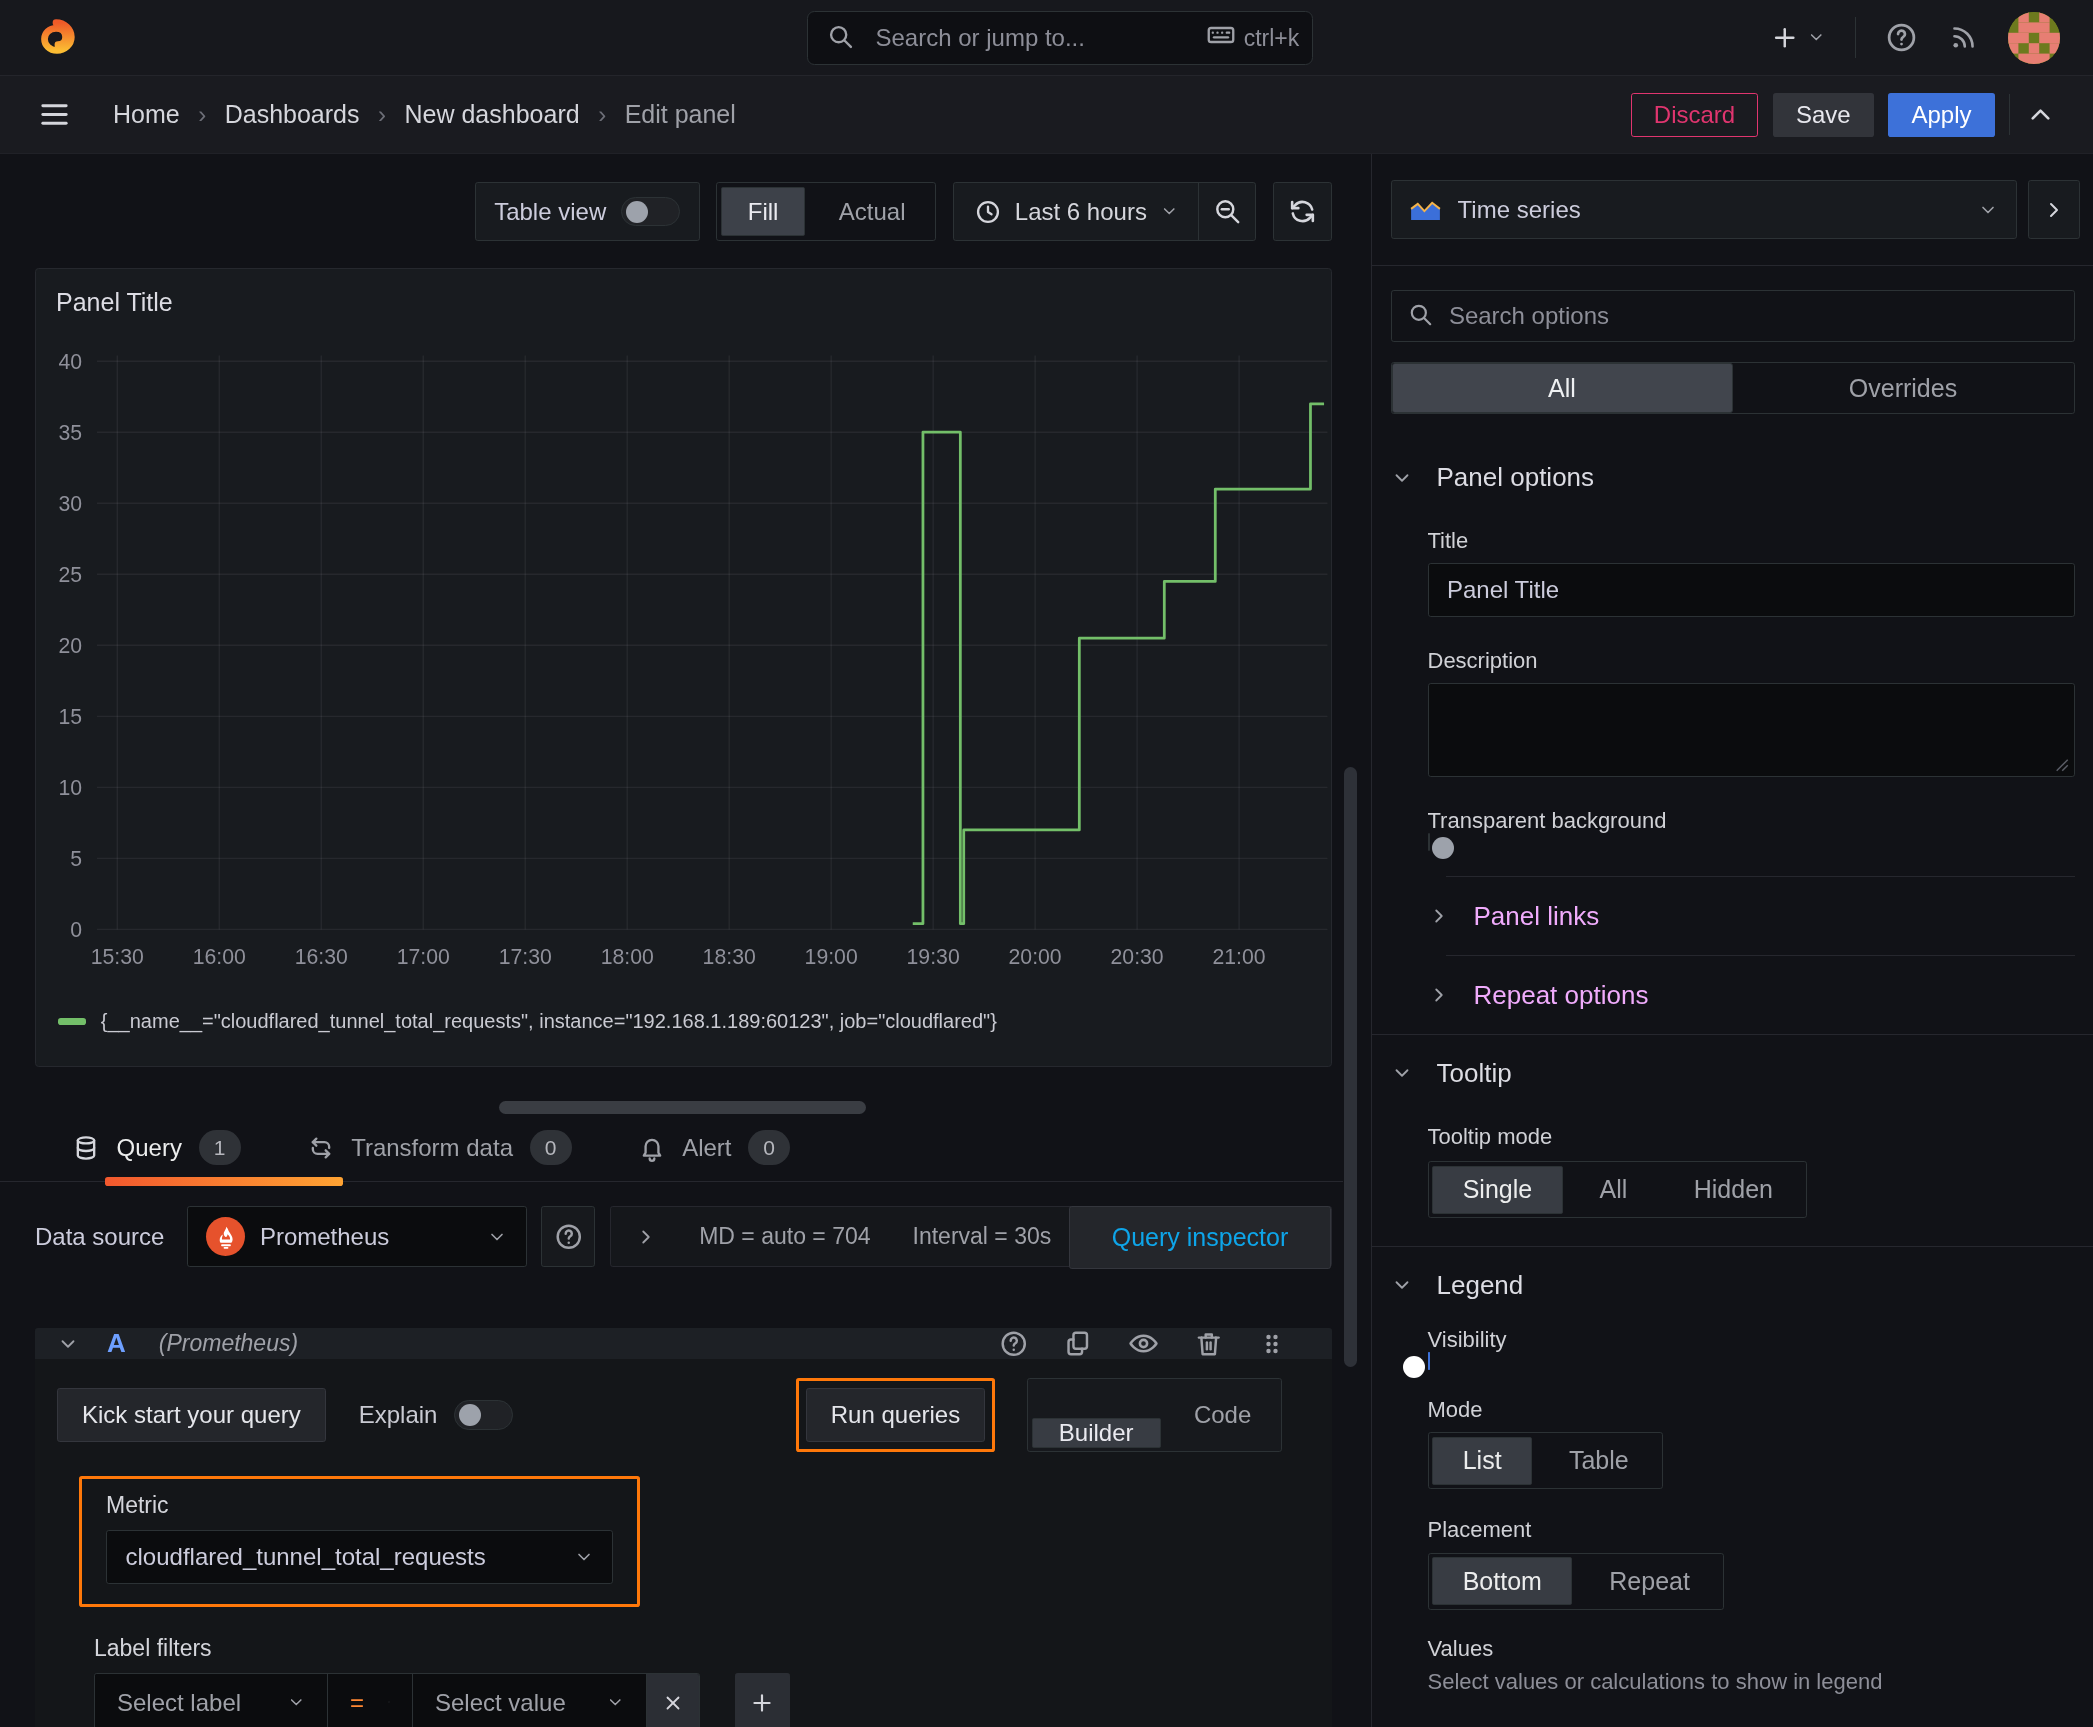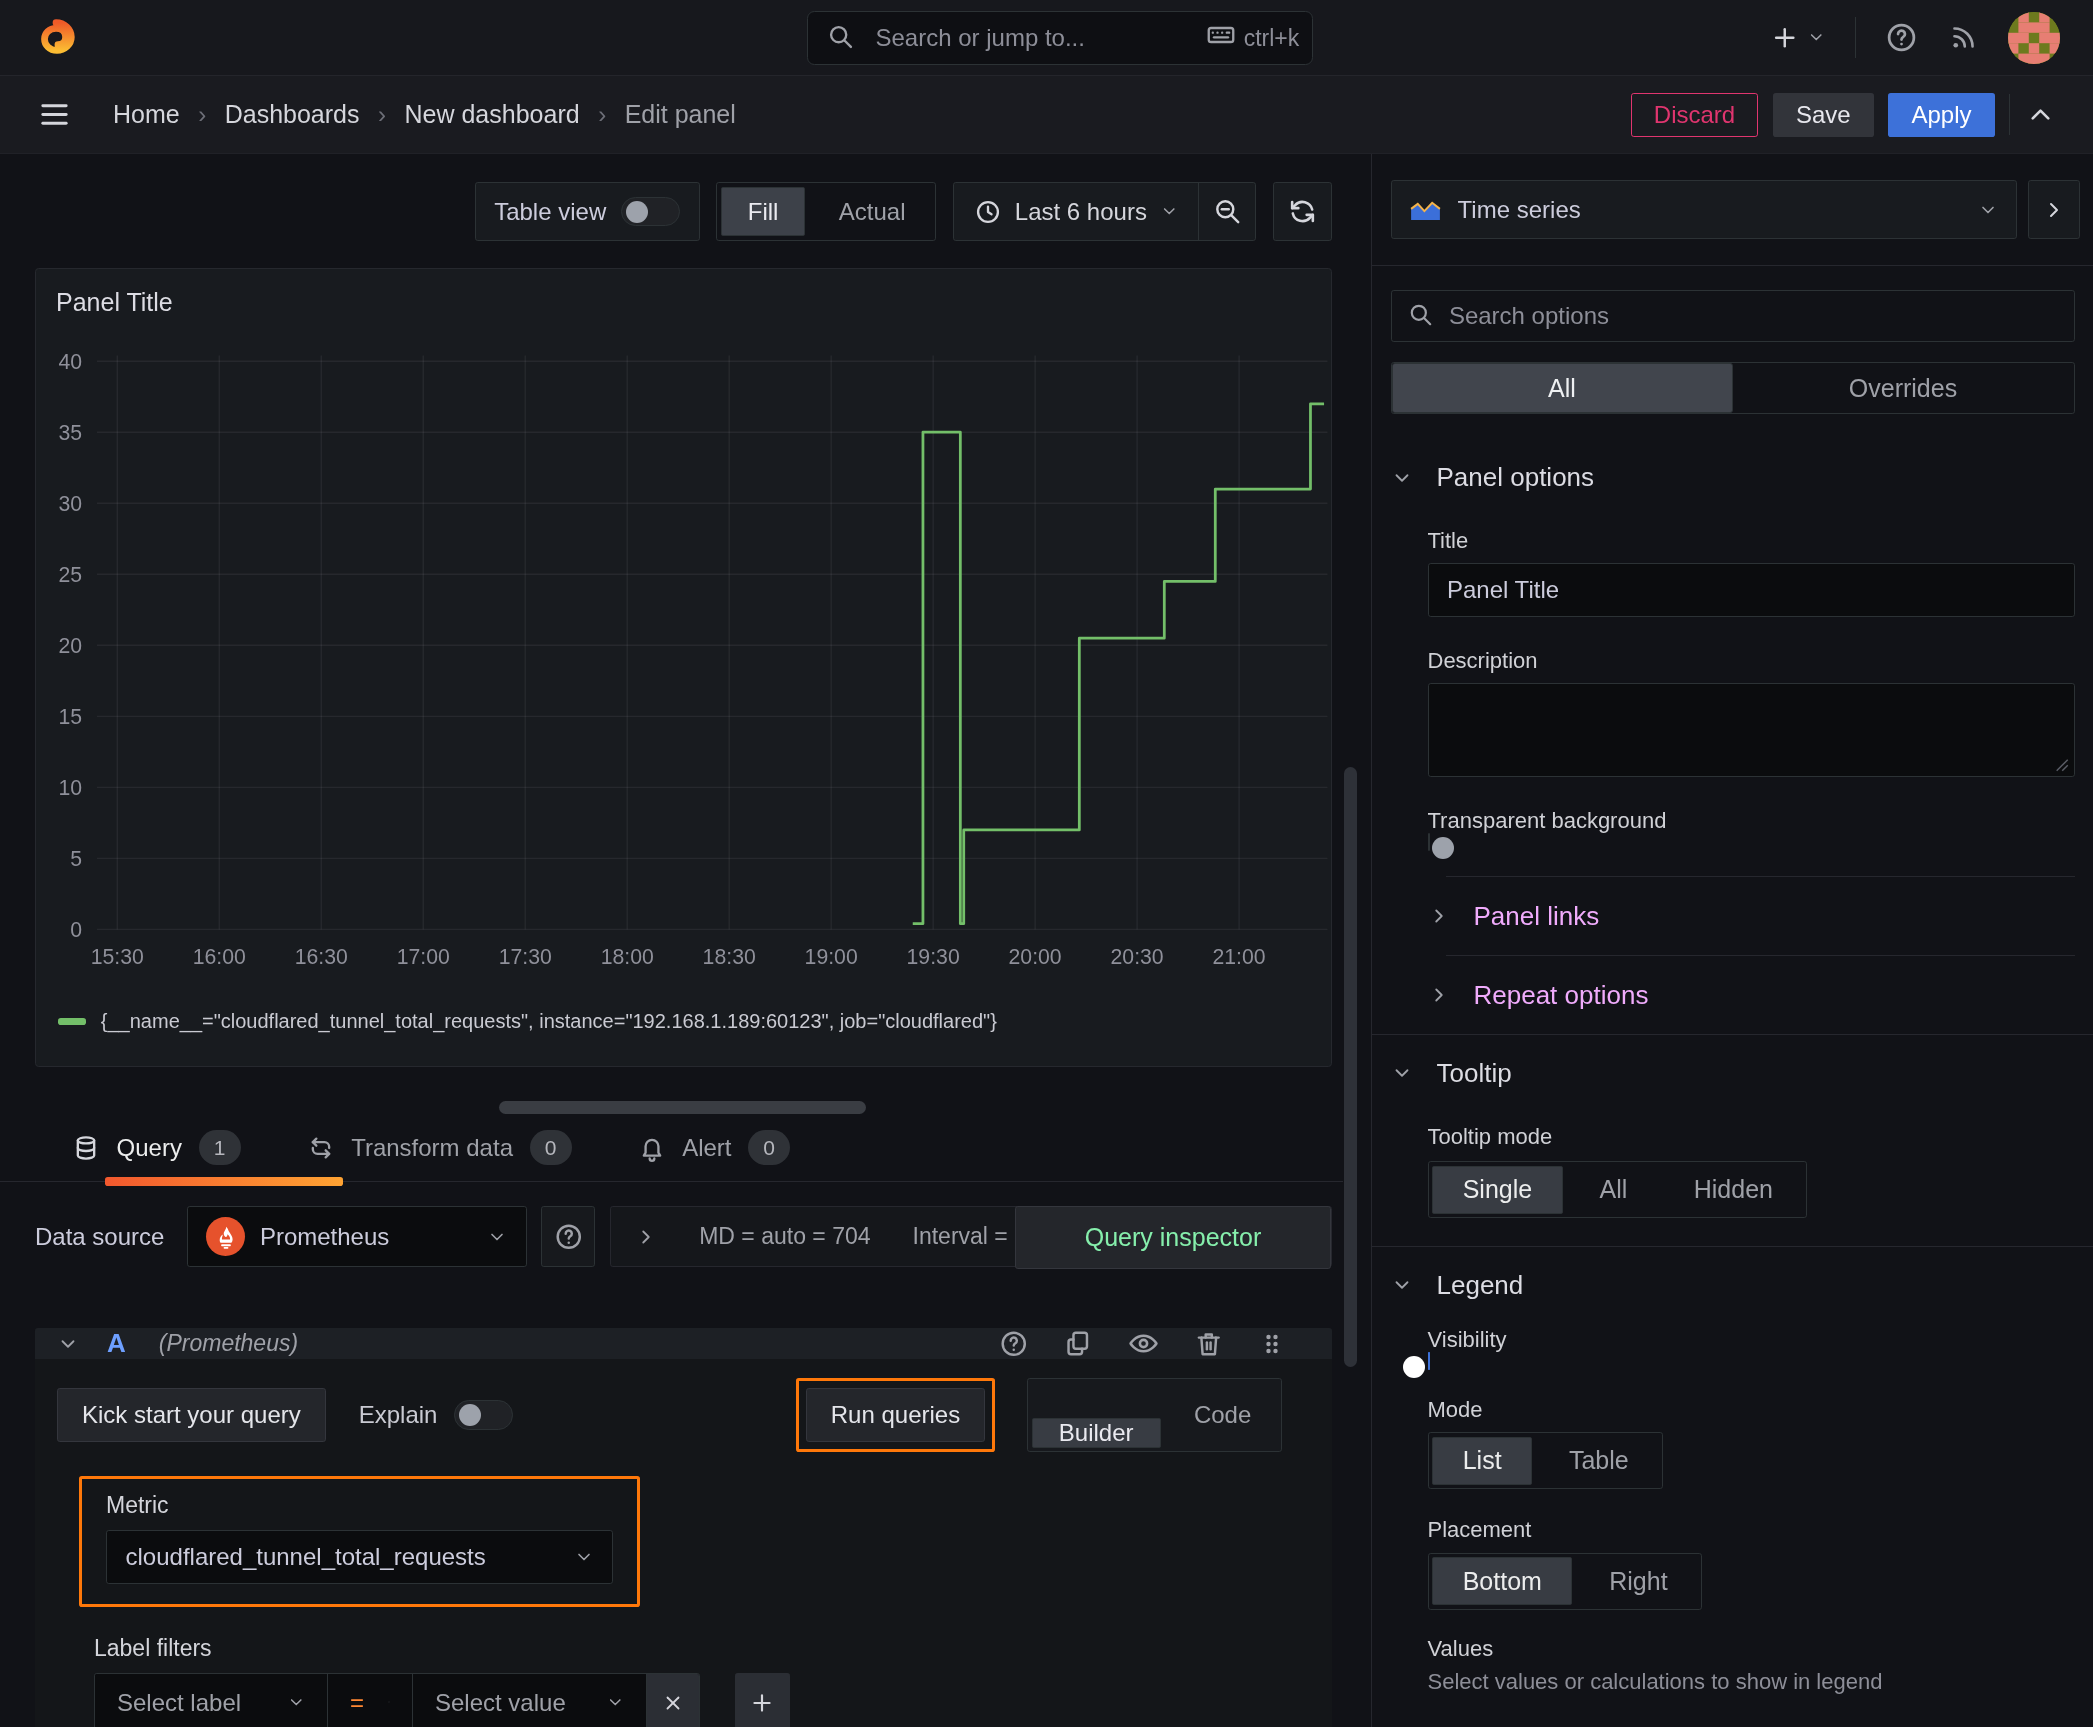--- a/index.html
+++ b/index.html
@@ -96,23 +96,23 @@
     align-items:center; padding:0 18.5px; color:#ccccdc; font-size:24px; cursor:pointer; }
   .ds-select { width:340px; height:61px; gap:14.8px; }
   .ds-select .grow { flex:1; }
   .prom-ic { width:39px; height:39px; border-radius:50%; background:#e6522c; display:flex;
     align-items:center; justify-content:center; flex:0 0 39px; }
   .help-btn { width:54px; height:61px; border:0.9px solid #2c3235; border-radius:2.8px;
     background:#17191d; display:flex; align-items:center; justify-content:center; }
   .q-opts { flex:1; height:61px; border:0.9px solid #26272e; background:#15171b; border-radius:2.8px;
     display:flex; align-items:center; gap:42px; padding:0 24px; position:relative; }
   .q-stat { font-size:23px; color:#9fa1a8; white-space:nowrap; }
-  .inspector-btn { position:absolute; right:0; top:-0.9px; height:63px; width:316px;
+  .inspector-btn { position:absolute; right:0; top:-0.9px; height:63px; width:262px;
     background:#24262b; border:0.9px solid #34363d; border-radius:2.8px; display:flex;
-    align-items:center; justify-content:center; font-size:25px; color:#86efac; cursor:pointer; }
+    align-items:center; justify-content:center; font-size:25px; color:#0ea5e9; cursor:pointer; }
 
   
   .query-card { position:absolute; top:1174px; left:35px; width:1297px; bottom:0;
     display:flex; flex-direction:column; }
   .qa-head { height:57px; background:#1d2025; display:flex; align-items:center;
     padding:0 22px; border-radius:2.8px 2.8px 0 0; }
   .ref-id { color:#6e9fff; font-size:26px; font-weight:700; margin-left:28px; }
   .ref-note { font-style:italic; color:#9fa1a8; font-size:23px; margin-left:33px; }
   .qa-icons { margin-left:auto; display:flex; align-items:center; gap:35px; padding-right:24px; }
   .qa-body { flex:1; background:#141619; padding:18.5px 22px; }
@@ -690,21 +690,21 @@
         <div class="flabel" style="margin-top:22px;">Visibility</div>
         <span class="toggle on"></span>
         <div class="flabel" style="margin-top:28px;">Mode</div>
         <div class="seg3" style="margin-top:9.2px;">
           <span class="opt sel">List</span>
           <span class="opt">Table</span>
         </div>
         <div class="flabel" style="margin-top:28px;">Placement</div>
         <div class="seg3" style="margin-top:9.2px;">
           <span class="opt sel">Bottom</span>
-          <span class="opt">Right</span>
+          <span class="opt">Repeat</span>
         </div>
         <div class="flabel" style="margin-top:26px;">Values</div>
         <div class="helper">Select values or calculations to show in legend</div>
       </div>
     </div>
   </aside>
 </div>
 
 
 </body></html>

